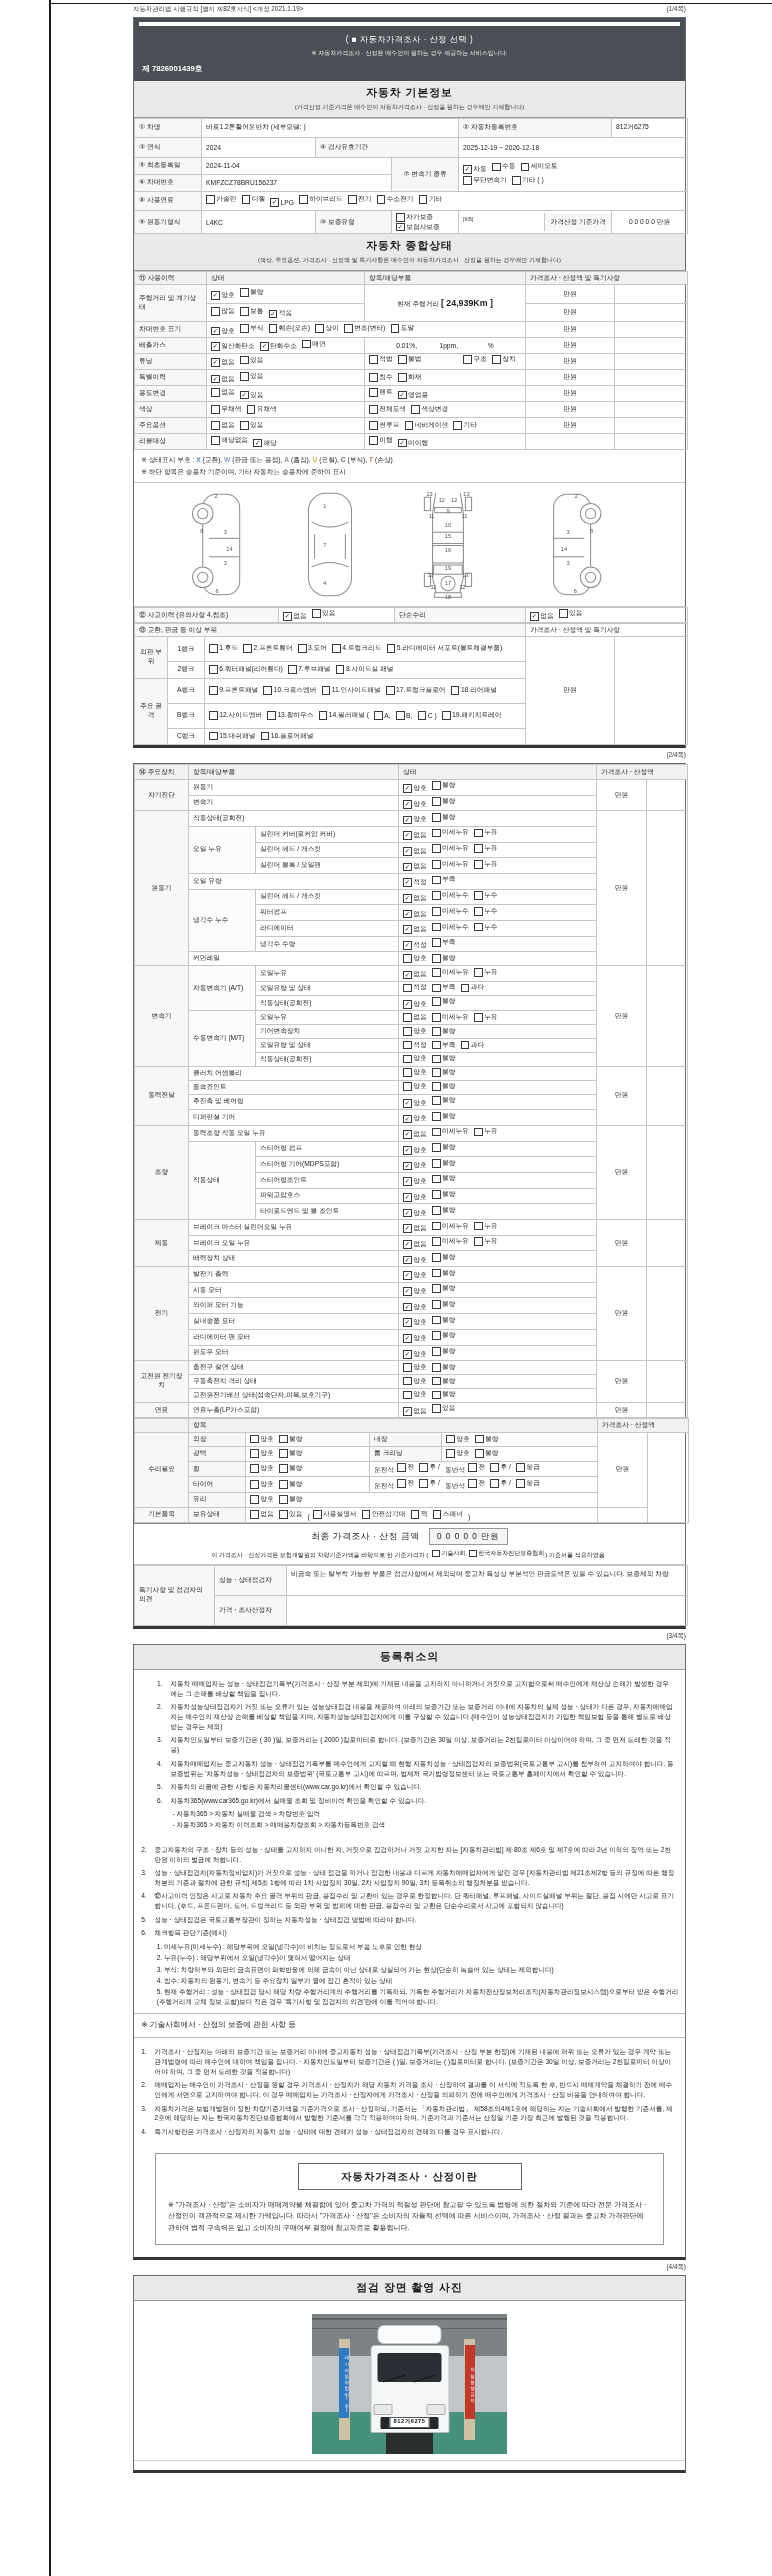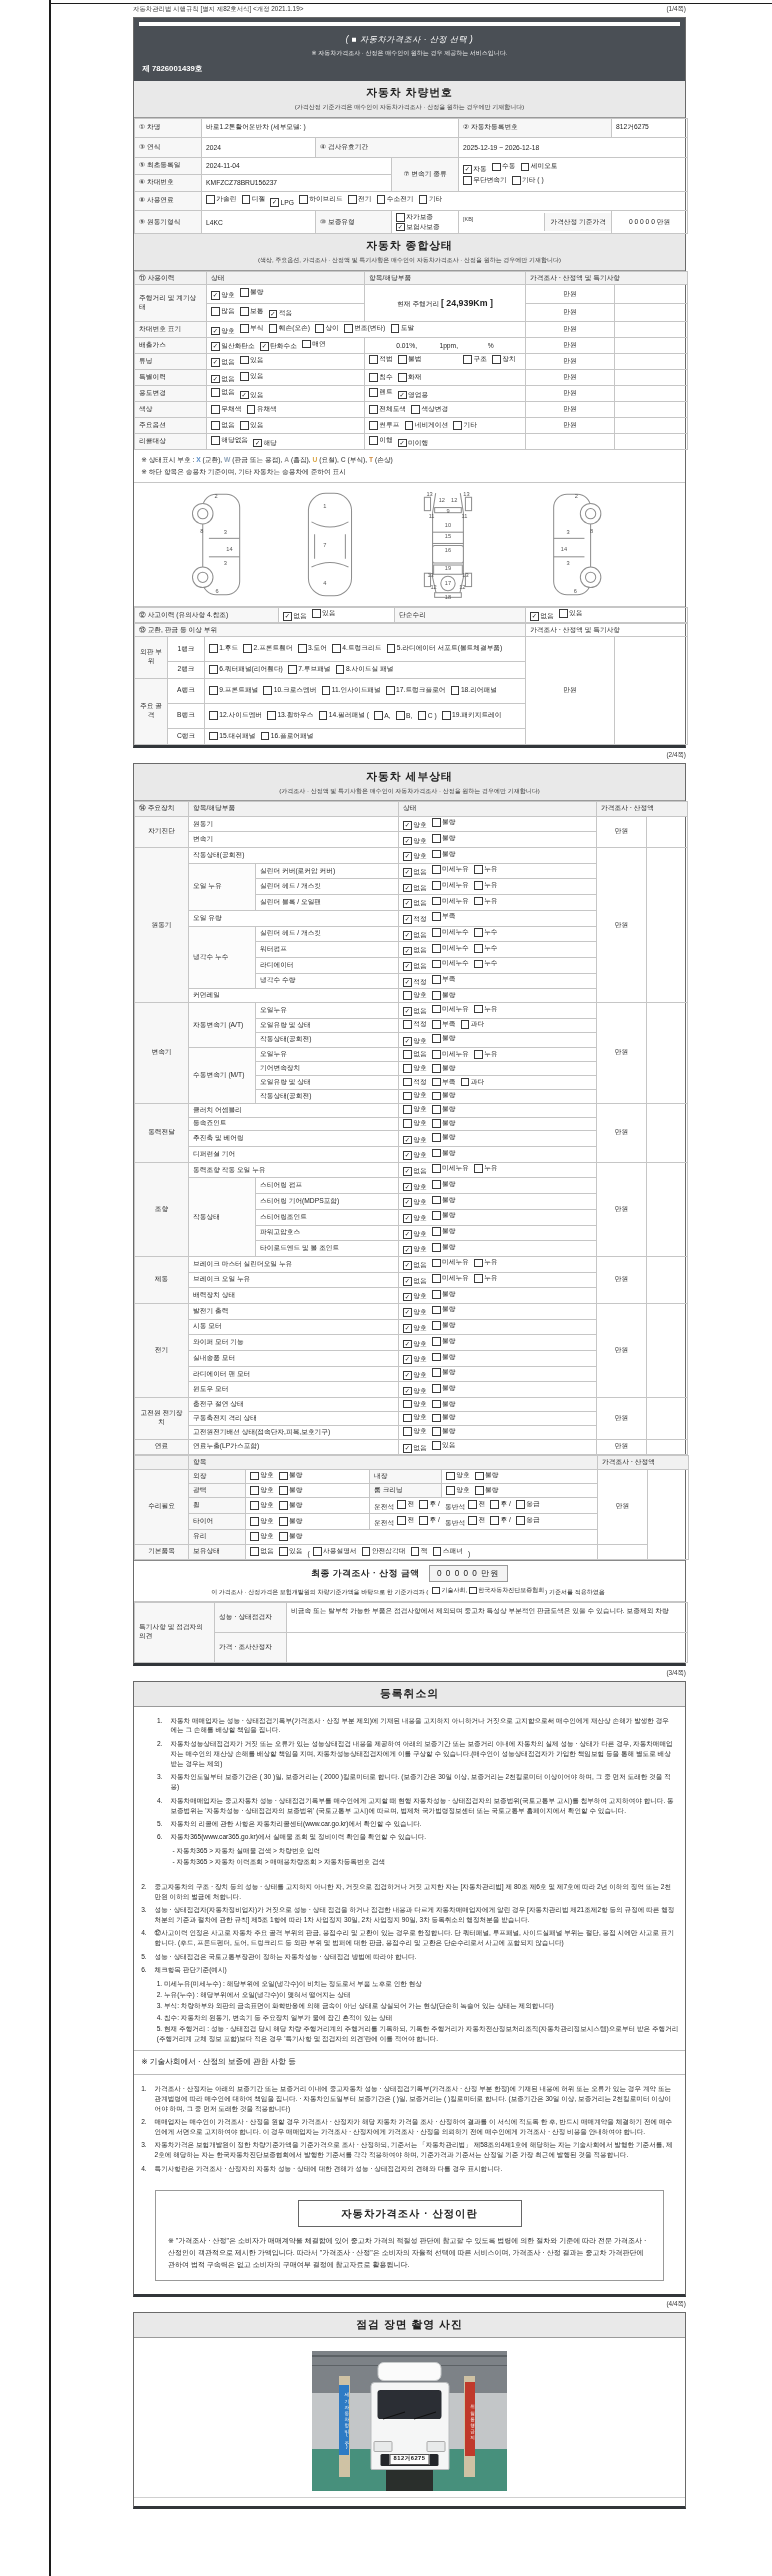--- a/index.html
+++ b/index.html
@@ -8,21 +8,21 @@
   .edge-left{position:absolute;left:49px;top:0;width:1.5px;height:2576px;background:#1c1c1c;}
   .edge-top{position:absolute;left:49px;top:2.6px;width:724px;height:1px;background:#1c1c1c;}
   .doc{position:absolute;left:133px;top:5.2px;width:553px;}
   .hdr-row{display:flex;justify-content:space-between;font-size:6.4px;color:#333;margin-bottom:3.1px;}
   .pagemark{text-align:right;font-size:6.4px;color:#333;margin:3.1px 0;}
   .pagebox{border:1px solid #6a6a6a;border-bottom:3.1px solid #32363a;background:#fff;}
   
   .title-block{background:#4a4f55;color:#fff;text-align:center;padding:2.6px 4.1px 6.2px;}
   .title-stripe{height:4.1px;background:#fff;margin:1px 1px 8.2px;}
   .title-main{font-size:15.5px;font-weight:bold;letter-spacing:1.5px;}
-  .title-sub{font-size:8.2px;margin-top:6.2px;letter-spacing:0.5px;font-style:italic;}
+  .title-sub{font-size:8.2px;margin-top:6.2px;letter-spacing:0.5px;}
   .title-note{font-size:6px;margin-top:4.1px;color:#f0f0f0;}
   .doc-no{text-align:left;font-size:7.7px;font-weight:bold;margin-top:6.2px;padding-left:4.1px;}
   
   .band{background:#e9e9e9;text-align:center;border-bottom:0.5px solid #9a9a9a;padding:5.2px 0 4.6px;}
   .band .t1{font-size:10.8px;font-weight:bold;letter-spacing:1px;}
   .band .t2{font-size:6px;margin-top:3.1px;color:#333;}
   table{border-collapse:collapse;width:100%;table-layout:fixed;}
   td,th{border:0.5px solid #c6c6c6;padding:1.5px 4.1px;font-size:6.7px;vertical-align:middle;
         overflow:hidden;text-align:left;font-weight:normal;}
   .lab{background:#f7f7f7;}
@@ -40,21 +40,21 @@
   .acc-notes{padding:4.1px 7.2px;border-bottom:0.5px solid #c6c6c6;line-height:1.8;font-size:6.7px;}
   .legend-letter{font-weight:bold;}
   .diagram-wrap{border-bottom:0.5px solid #c6c6c6;padding:3.1px 0;text-align:center;}
   
   .gcell{background:#f7f7f7;text-align:center;}
   .scell{background:#fcfcfc;}
   .icell{}
   .pcell{text-align:center;}
   .final-band{border-top:0.8px solid #8a8a8a;border-bottom:0.5px solid #c6c6c6;padding:4.1px 0 3.6px;text-align:center;}
   .final-line{display:flex;align-items:center;justify-content:center;gap:9.3px;}
-  .final-label{font-size:8.8px;font-weight:bold;letter-spacing:0.5px;}
+  .final-label{font-size:8.8px;font-weight:normal;letter-spacing:0.5px;}
   .final-box{border:0.5px solid #9a9a9a;background:#f4f4f4;padding:2.1px 7.2px;font-size:8.2px;letter-spacing:1px;}
   .final-note{font-size:6px;margin-top:3.6px;}
   .final-note .cb{margin:0 1px;}
   .final-note .cb .bx{width:5.7px;height:5.7px;}
   
   .notice-sub{font-size:7.7px;padding:6.7px 7.2px;border-bottom:0.5px solid #bbb;}
   .nlist{padding:5.2px 5.2px 4.1px 7.2px;}
   .indent1{padding-left:23px;}
   .nitem{display:flex;margin:3.6px 0;line-height:1.5;font-size:6.6px;}
   .nitem .n{flex:0 0 13.4px;}
@@ -106,21 +106,21 @@
   <div class="pagebox">
 
     <div class="title-block">
       <div class="title-stripe"></div>
       <div class="title-sub">( ■ 자동차가격조사 · 산정 선택 )</div>
       <div class="title-note">※ 자동차가격조사 · 산정은 매수인이 원하는 경우 제공하는 서비스입니다.</div>
       <div class="doc-no">제 7826001439호</div>
     </div>
 
     <div class="band">
-      <div class="t1">자동차 차량번호</div>
+      <div class="t1">자동차 기본정보</div>
       <div class="t2">(가격산정 기준가격은 매수인이 자동차가격조사 · 산정을 원하는 경우에만 기재합니다)</div>
     </div>
     <table>
       <colgroup>
           <col style="width:67px">
           <col style="width:114px">
           <col style="width:76px">
           <col style="width:67px">
           <col style="width:153px">
           <col style="width:76px">
@@ -640,24 +640,20 @@
                 <span>16.플로어패널</span>
               </span></td>
       </tr>
     </tbody>
       </table>
   </div>
 
   <div class="pagemark">(2/4쪽)</div>
 
   <div class="pagebox">
-    <div class="band">
-      <div class="t1">자동차 세부상태</div>
-      <div class="t2">(가격조사 · 산정액 및 특기사항은 매수인이 자동차가격조사 · 산정을 원하는 경우에만 기재합니다)</div>
-    </div>
     <table>
       <colgroup>
           <col style="width:54px">
           <col style="width:67px">
           <col style="width:143px">
           <col style="width:198px">
           <col style="width:50px">
           <col style="width:41px">
         </colgroup>
       <tbody>

